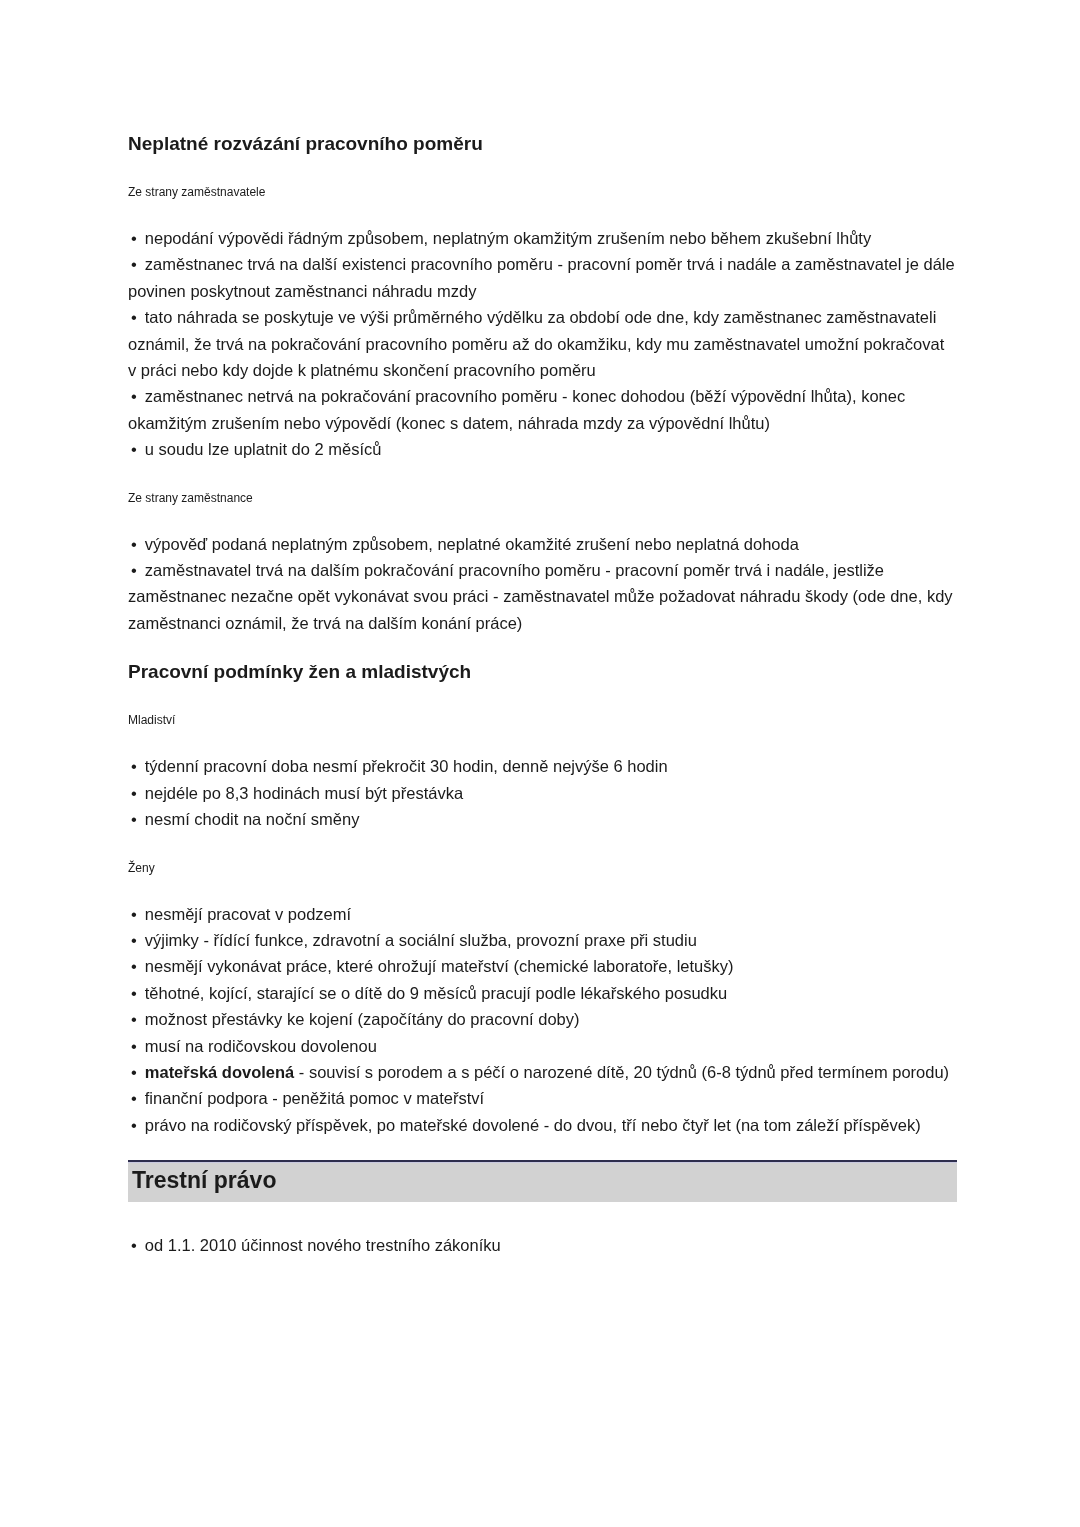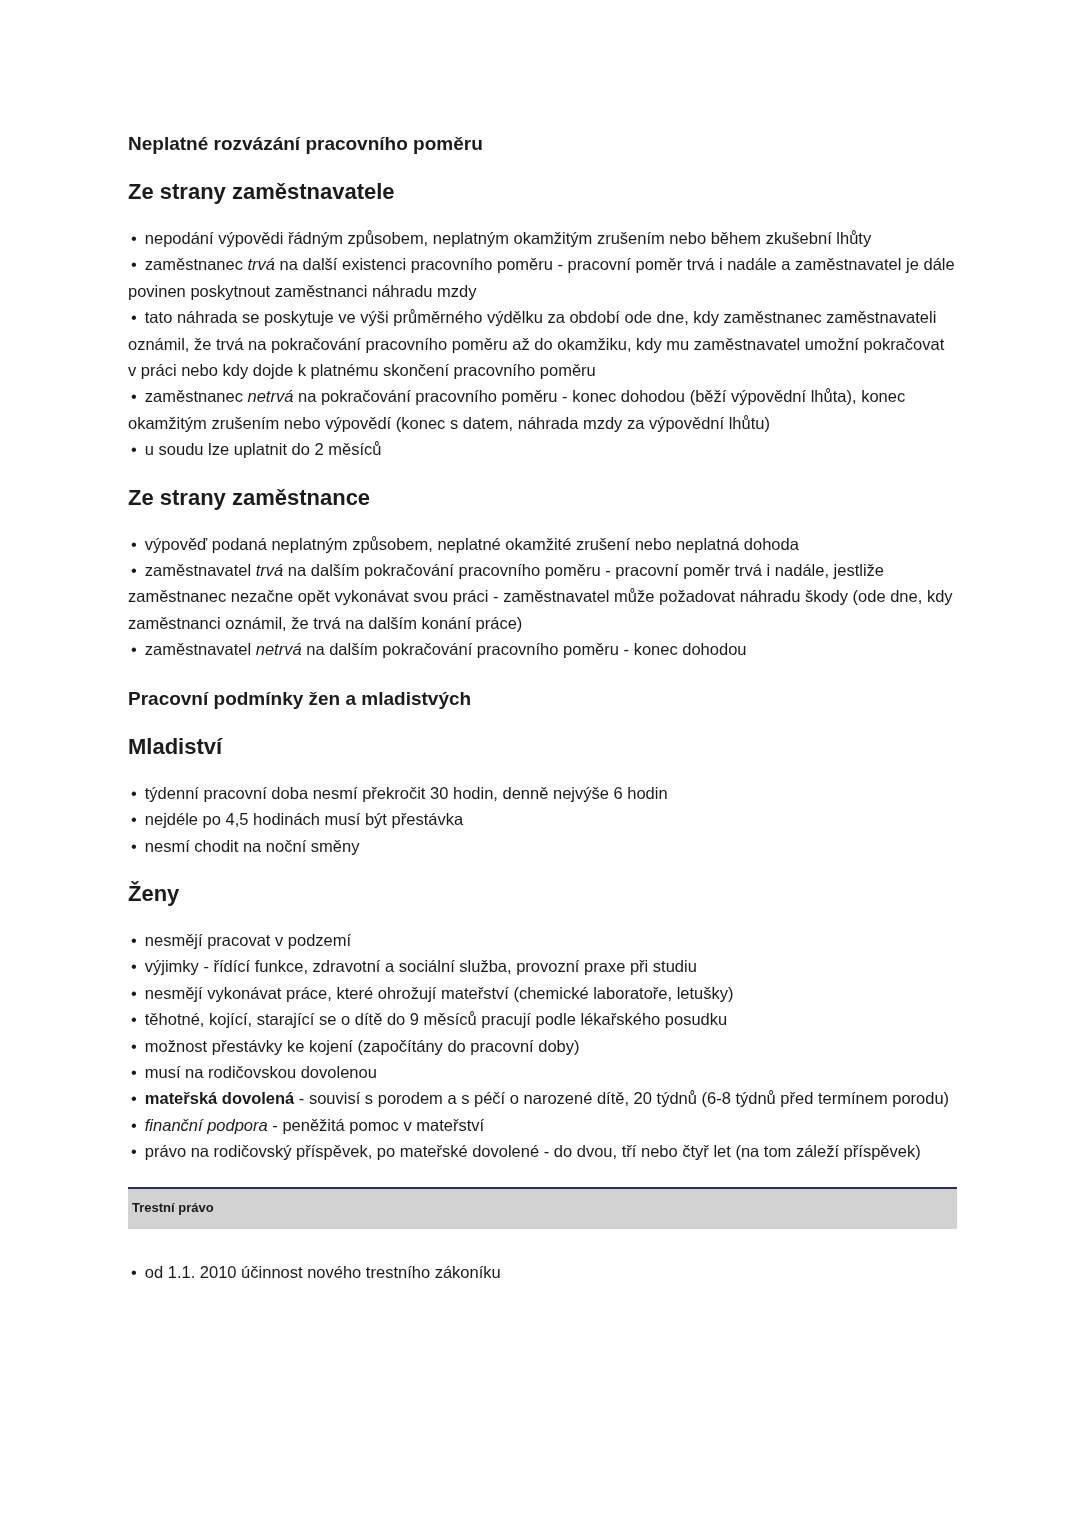--- a/index.html
+++ b/index.html
@@ -20,71 +20,70 @@
     line-height: 26.4px;
     border-radius: 11px;
   }
   .h2 {
     font-size: 19px;
     font-weight: bold;
     line-height: 27px;
     margin: 0 0 22px 0;
   }
   .h3 {
-    font-size: 22px;
-    font-weight: bold;
+    font-size: 12px;
+    font-weight: normal;
     line-height: 26px;
     margin: 0 0 20px 0;
   }
   .bar {
-    font-size: 13px;
+    font-size: 23px;
     font-weight: bold;
     line-height: 27px;
     margin: 0 0 30px 0;
     padding: 5px 6px 8px 4px;
     box-shadow: inset 0 1px 0 #c9c9e0;
   }
   .list {
     margin: 0 0 22px 0;
   }
   .li {
     margin: 0;
   }
   .bullet {
     display: inline-block;
     margin: 0 8px 0 3px;
   }
-  .it { font-style: italic; }
+  .it { }
   .bd { font-weight: bold; }
 </style>
 </head>
 <body>
 
 <div class="page">
   <div>
       <div class="h2">Neplatné rozvázání pracovního poměru</div>
       <div class="h3">Ze strany zaměstnavatele</div>
       <div class="list">
         <div class="li"><span class="bullet">•</span><span>nepodání výpovědi řádným způsobem, neplatným okamžitým zrušením nebo během zkušební lhůty</span></div>
         <div class="li"><span class="bullet">•</span><span>zaměstnanec </span><span class="it">trvá</span><span> na další existenci pracovního poměru - pracovní poměr trvá i nadále a zaměstnavatel je dále povinen poskytnout zaměstnanci náhradu mzdy</span></div>
         <div class="li"><span class="bullet">•</span><span>tato náhrada se poskytuje ve výši průměrného výdělku za období ode dne, kdy zaměstnanec zaměstnavateli oznámil, že trvá na pokračování pracovního poměru až do okamžiku, kdy mu zaměstnavatel umožní pokračovat v práci nebo kdy dojde k platnému skončení pracovního poměru</span></div>
         <div class="li"><span class="bullet">•</span><span>zaměstnanec </span><span class="it">netrvá</span><span> na pokračování pracovního poměru - konec dohodou (běží výpovědní lhůta), konec okamžitým zrušením nebo výpovědí (konec s datem, náhrada mzdy za výpovědní lhůtu)</span></div>
         <div class="li"><span class="bullet">•</span><span>u soudu lze uplatnit do 2 měsíců</span></div>
       </div>
       <div class="h3">Ze strany zaměstnance</div>
       <div class="list">
         <div class="li"><span class="bullet">•</span><span>výpověď podaná neplatným způsobem, neplatné okamžité zrušení nebo neplatná dohoda</span></div>
         <div class="li"><span class="bullet">•</span><span>zaměstnavatel </span><span class="it">trvá</span><span> na dalším pokračování pracovního poměru - pracovní poměr trvá i nadále, jestliže zaměstnanec nezačne opět vykonávat svou práci - zaměstnavatel může požadovat náhradu škody (ode dne, kdy zaměstnanci oznámil, že trvá na dalším konání práce)</span></div>
-        <div class="li"><span class="bullet">•</span><span>zaměstnavatel </span><span class="it">netrvá</span><span> na dalším pokračování pracovního poměru - konec dohodou</span></div>
       </div>
       <div class="h2">Pracovní podmínky žen a mladistvých</div>
       <div class="h3">Mladiství</div>
       <div class="list">
         <div class="li"><span class="bullet">•</span><span>týdenní pracovní doba nesmí překročit 30 hodin, denně nejvýše 6 hodin</span></div>
-        <div class="li"><span class="bullet">•</span><span>nejdéle po 4,5 hodinách musí být přestávka</span></div>
+        <div class="li"><span class="bullet">•</span><span>nejdéle po 8,3 hodinách musí být přestávka</span></div>
         <div class="li"><span class="bullet">•</span><span>nesmí chodit na noční směny</span></div>
       </div>
       <div class="h3">Ženy</div>
       <div class="list">
         <div class="li"><span class="bullet">•</span><span>nesmějí pracovat v podzemí</span></div>
         <div class="li"><span class="bullet">•</span><span>výjimky - řídící funkce, zdravotní a sociální služba, provozní praxe při studiu</span></div>
         <div class="li"><span class="bullet">•</span><span>nesmějí vykonávat práce, které ohrožují mateřství (chemické laboratoře, letušky)</span></div>
         <div class="li"><span class="bullet">•</span><span>těhotné, kojící, starající se o dítě do 9 měsíců pracují podle lékařského posudku</span></div>
         <div class="li"><span class="bullet">•</span><span>možnost přestávky ke kojení (započítány do pracovní doby)</span></div>
         <div class="li"><span class="bullet">•</span><span>musí na rodičovskou dovolenou</span></div>

